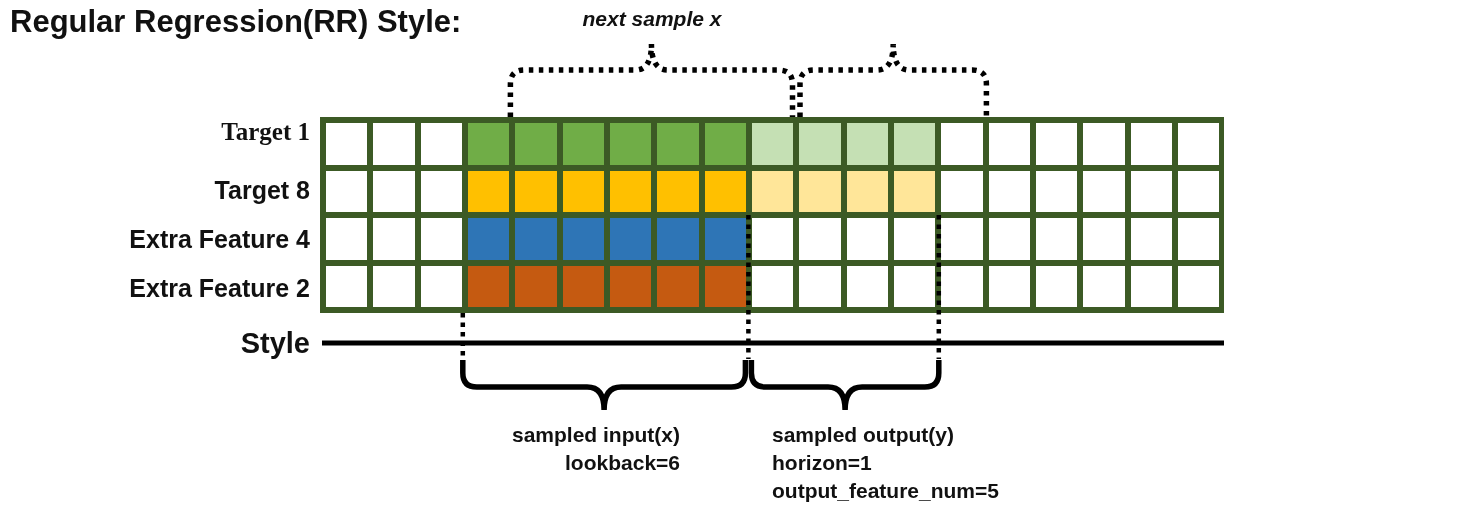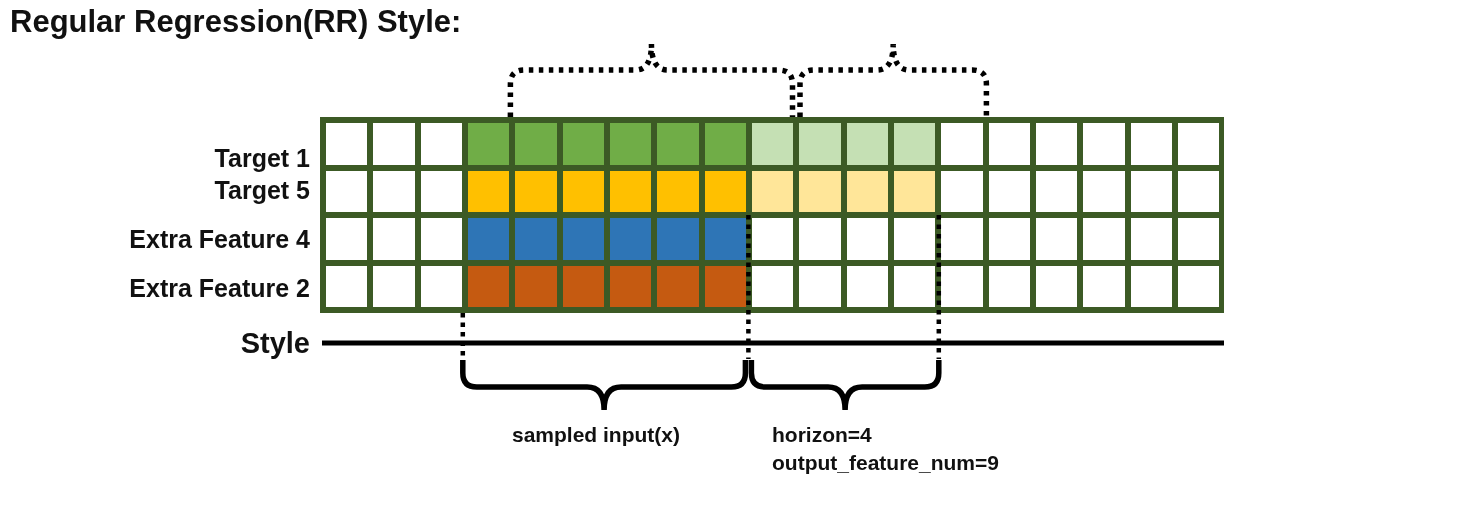--- a/index.html
+++ b/index.html
@@ -77,24 +77,25 @@
   .anno-block.input  { left: 512px; text-align: right; }
   .anno-block.output { left: 772px; }
 </style>
 </head>
 <body>
 
 <div id="canvas">
 
   <div class="title">Regular Regression(RR) Style:</div>
 
+  <div class="note" style="left:652px">next sample x</div>
 
   <div id="row-labels">
-      <div class="row-label" style="top: 134px; height: 49px; line-height: 49px;">Target 1</div>
-      <div class="row-label" style="top: 166px; height: 49px; line-height: 49px;">Target 5</div>
+      <div class="row-label" style="top: 107px; height: 49px; line-height: 49px; font-family: Liberation Serif, serif;">Target 1</div>
+      <div class="row-label" style="top: 166px; height: 49px; line-height: 49px;">Target 8</div>
       <div class="row-label" style="top: 215px; height: 49px; line-height: 49px;">Extra Feature 4</div>
       <div class="row-label" style="top: 264px; height: 49px; line-height: 49px;">Extra Feature 2</div>
     </div>
 
   <div id="grid" style="grid-template-columns: repeat(24, 1fr); grid-template-rows: repeat(4, 1fr); background: rgb(60, 90, 37); border-color: rgb(60, 90, 37);">
       <div class="cell" style="background: rgb(255, 255, 255);"></div>
       <div class="cell" style="background: rgb(255, 255, 255);"></div>
       <div class="cell" style="background: rgb(255, 255, 255);"></div>
       <div class="cell" style="background: rgb(112, 173, 71);"></div>
       <div class="cell" style="background: rgb(112, 173, 71);"></div>
@@ -200,20 +201,22 @@
   <line x1="322" y1="343" x2="1448" y2="343" stroke="#000000" stroke-width="5"></line>
   <polygon points="1444,332 1469,343 1444,354" fill="#000000"></polygon>
   <path d="M462.8 360 V373 Q462.8 387 476.8 387 H587.1 Q604.1 387 604.1 410 Q604.1 387 621.1 387 H731.4000000000001 Q745.4000000000001 387 745.4000000000001 373 V360" fill="none" stroke="#000000" stroke-width="5.5"></path>
   <path d="M751.4000000000001 360 V373 Q751.4000000000001 387 765.4000000000001 387 H828.1000000000001 Q845.1000000000001 387 845.1000000000001 410 Q845.1000000000001 387 862.1000000000001 387 H924.8000000000001 Q938.8000000000001 387 938.8000000000001 373 V360" fill="none" stroke="#000000" stroke-width="5.5"></path>
 </svg>
 
   <div class="time-label">Style</div>
 
   <div class="anno-block input">
     <div>sampled input(x)</div>
+    <div>lookback=6</div>
   </div>
 
   <div class="anno-block output">
-    <div>horizon=4</div>
-    <div>output_feature_num=9</div>
+    <div>sampled output(y)</div>
+    <div>horizon=1</div>
+    <div>output_feature_num=5</div>
   </div>
 
 </div>
 
 </body></html>

